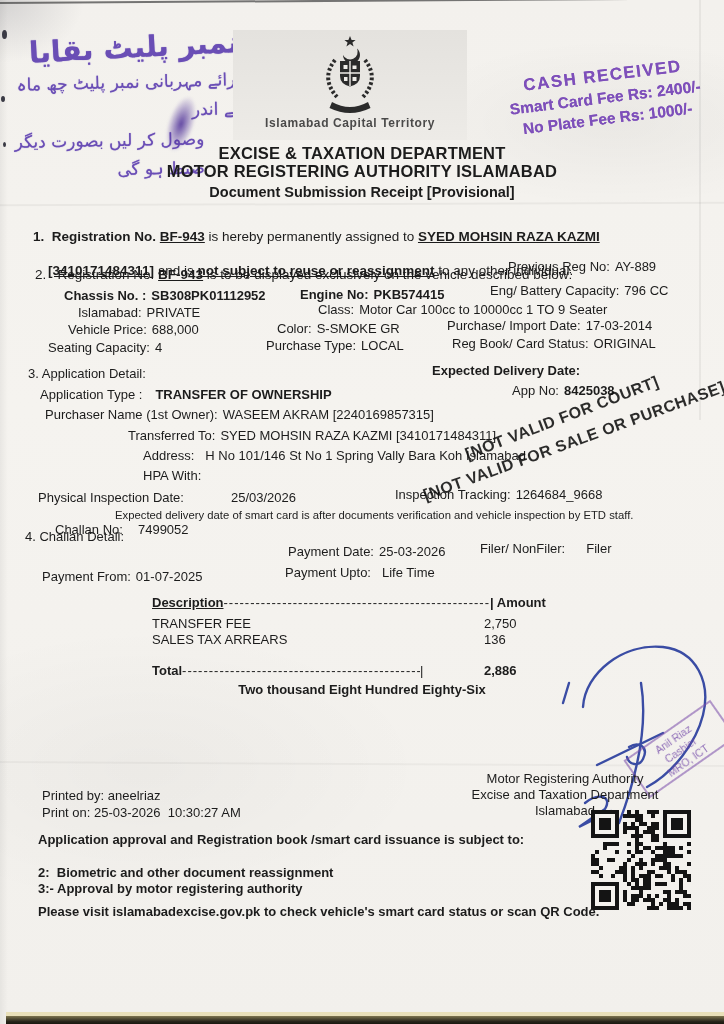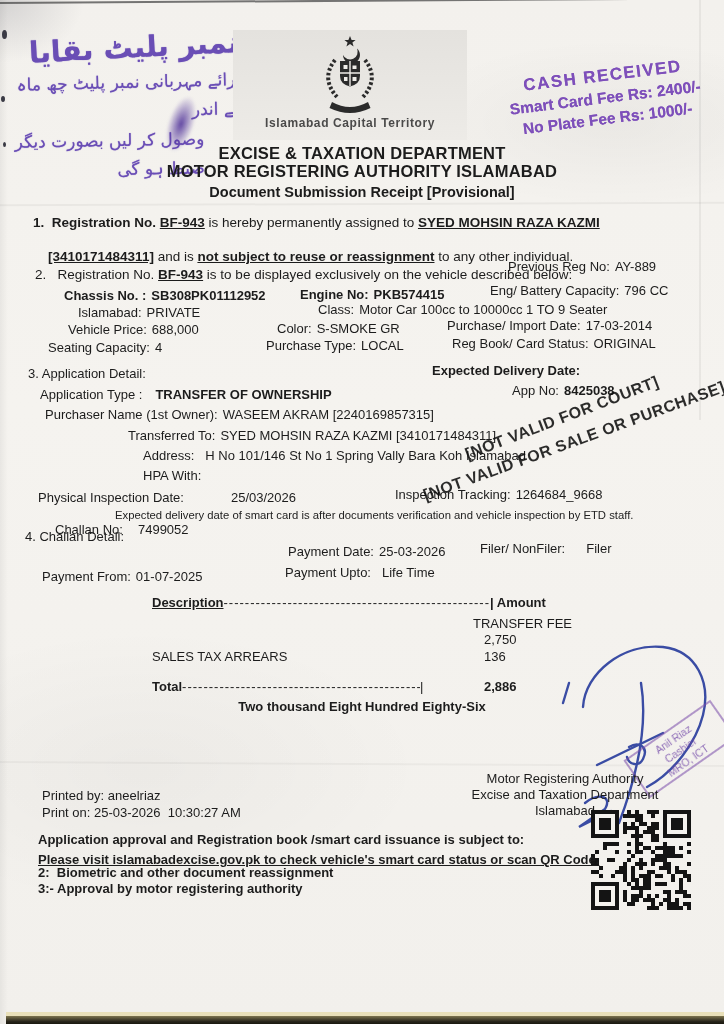--- a/index.html
+++ b/index.html
@@ -104,21 +104,21 @@
     <div class="c2">Smart Card Fee Rs: 2400/-</div>
     <div class="c2">No Plate Fee Rs: 1000/-</div>
   </div>
 
   <div class="abs hdr">
     <div class="l1">EXCISE &amp; TAXATION DEPARTMENT</div>
     <div class="l1">MOTOR REGISTERING AUTHORITY ISLAMABAD</div>
     <div class="title">Document Submission Receipt [Provisional]</div>
   </div>
 
-  <div class="abs line pre" style="left:18px;top:197px;width:665px;font-size:13.5px;">
+  <div class="abs line pre" style="left:18px;top:211px;width:665px;font-size:13.5px;">
     <span class="b">1.</span><span class="pre">  </span><span class="b">Registration No. </span><span class="b u">BF-943</span><span> is hereby permanently assigned to </span><span class="b u">SYED MOHSIN RAZA KAZMI</span><br>
     <span class="pre">    </span><span class="b u">[3410171484311]</span><span> and is </span><span class="b u">not subject to reuse or reassignment</span><span> to any other individual.</span>
   </div>
 
   <div class="abs line pre" style="left:20px;top:249px;width:660px;font-size:13.5px;">
     <span>2.</span><span class="pre">   </span><span>Registration No. </span><span class="b u">BF-943</span><span> is to be displayed exclusively on the vehicle described below:</span>
   </div>
 
   <div class="abs field" style="left:508px;top:259px;">
     <span class="lbl">Previous Reg No:</span><span>AY-889</span>
@@ -212,21 +212,21 @@
   </div>
 
   <div class="abs tbl">
     <div class="trow">
       <div class="tdesc">
         <span class="b u">Description</span>
         <span class="dashfill">--------------------------------------------------------------------------------------------------------------</span>
       </div>
       <div class="tamt b" style="text-align:left;padding-right:0;">| Amount</div>
     </div>
-    <div class="trow" style="margin-top:4px;flex-direction:column;">
+    <div class="trow" style="margin-top:4px;">
       <div class="tdesc">
           <span>TRANSFER FEE</span>
         </div>
       <div class="tamt">2,750</div>
     </div>
     <div class="trow">
       <div class="tdesc">
           <span>SALES TAX ARREARS</span>
         </div>
       <div class="tamt">136</div>
@@ -472,17 +472,17 @@
         <rect x="80" y="8" width="12" height="12" fill="#141414"></rect>
         <rect x="0" y="72" width="28" height="28" fill="#141414"></rect>
         <rect x="4" y="76" width="20" height="20" fill="#f4f2ee"></rect>
         <rect x="8" y="80" width="12" height="12" fill="#141414"></rect>
       </svg>
   </div>
 
   <div class="abs conds" style="left:38px;top:832px;">Application approval and Registration book /smart card issuance is subject to:</div>
   <div class="abs conds pre" style="left:38px;top:865px;">2:  Biometric and other document reassignment</div>
   <div class="abs conds" style="left:38px;top:881px;">3:- Approval by motor registering authority</div>
-  <div class="abs conds" style="left:38px;top:852px;text-decoration:underline;">Please visit islamabadexcise.gov.pk to check vehicle's smart card status or scan QR Code.</div>
+  <div class="abs conds" style="left:38px;top:904px;">Please visit islamabadexcise.gov.pk to check vehicle's smart card status or scan QR Code.</div>
 
   <div class="bottom-cream"></div>
   <div class="bottom-dark"></div>
 </div>
 
 </body></html>

